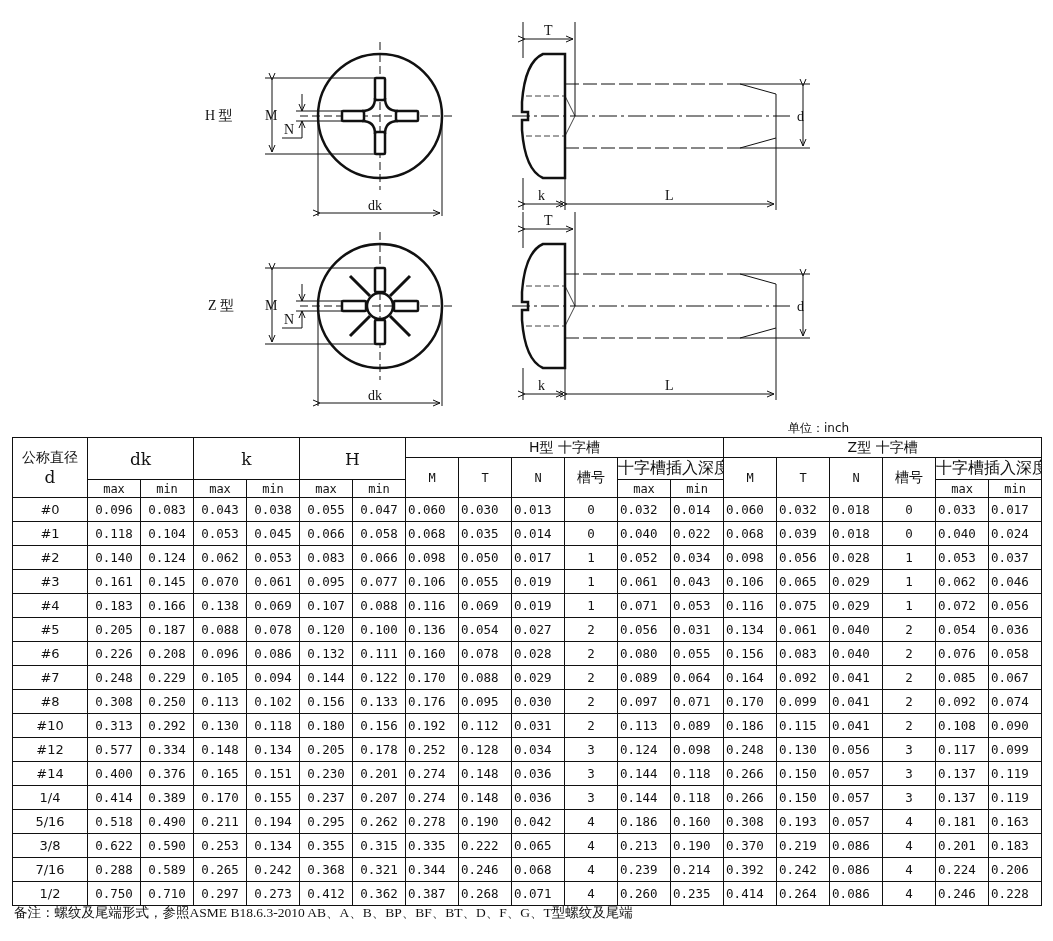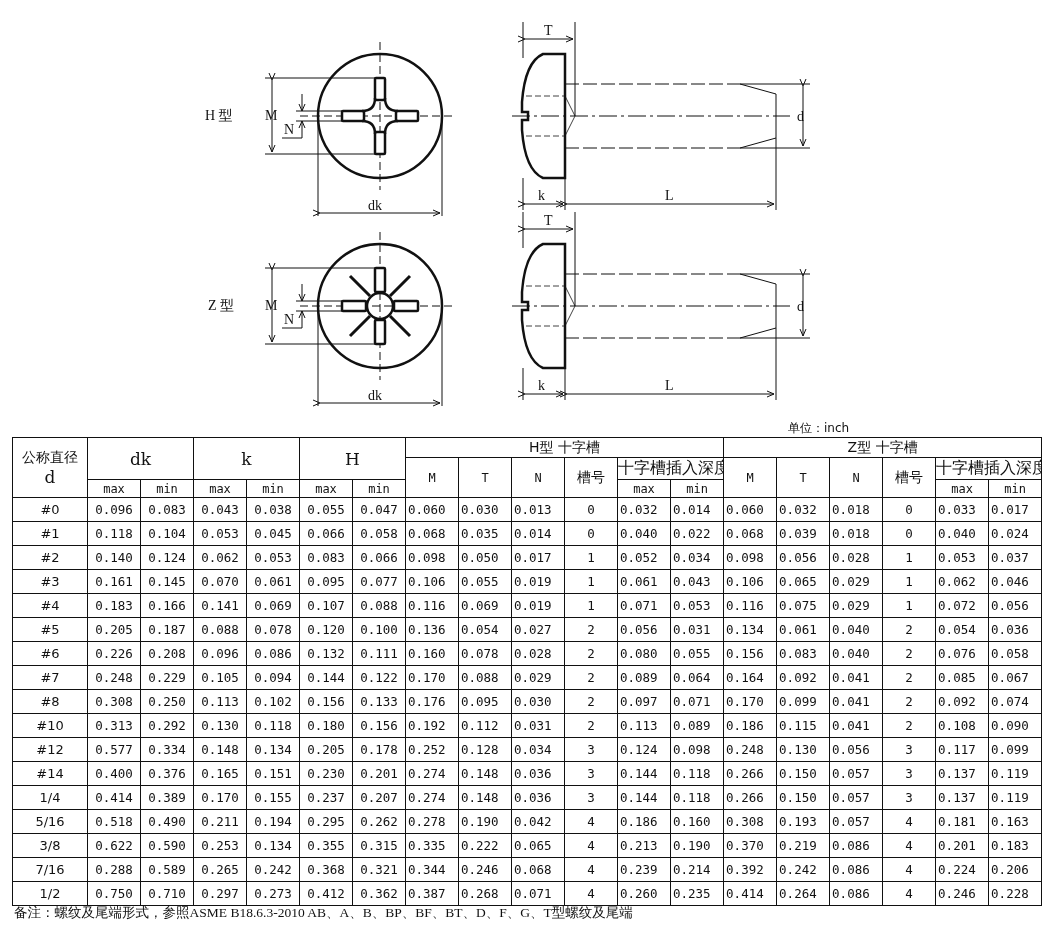--- a/index.html
+++ b/index.html
@@ -293,21 +293,21 @@
         <td class="num">0.065</td>
         <td class="num">0.029</td>
         <td>1</td>
         <td class="num">0.062</td>
         <td class="num">0.046</td>
       </tr>
       <tr>
         <td class="size">#4</td>
         <td>0.183</td>
         <td>0.166</td>
-        <td>0.141</td>
+        <td>0.138</td>
         <td>0.069</td>
         <td>0.107</td>
         <td>0.088</td>
         <td class="num">0.116</td>
         <td class="num">0.069</td>
         <td class="num">0.019</td>
         <td>1</td>
         <td class="num">0.071</td>
         <td class="num">0.053</td>
         <td class="num">0.116</td>

